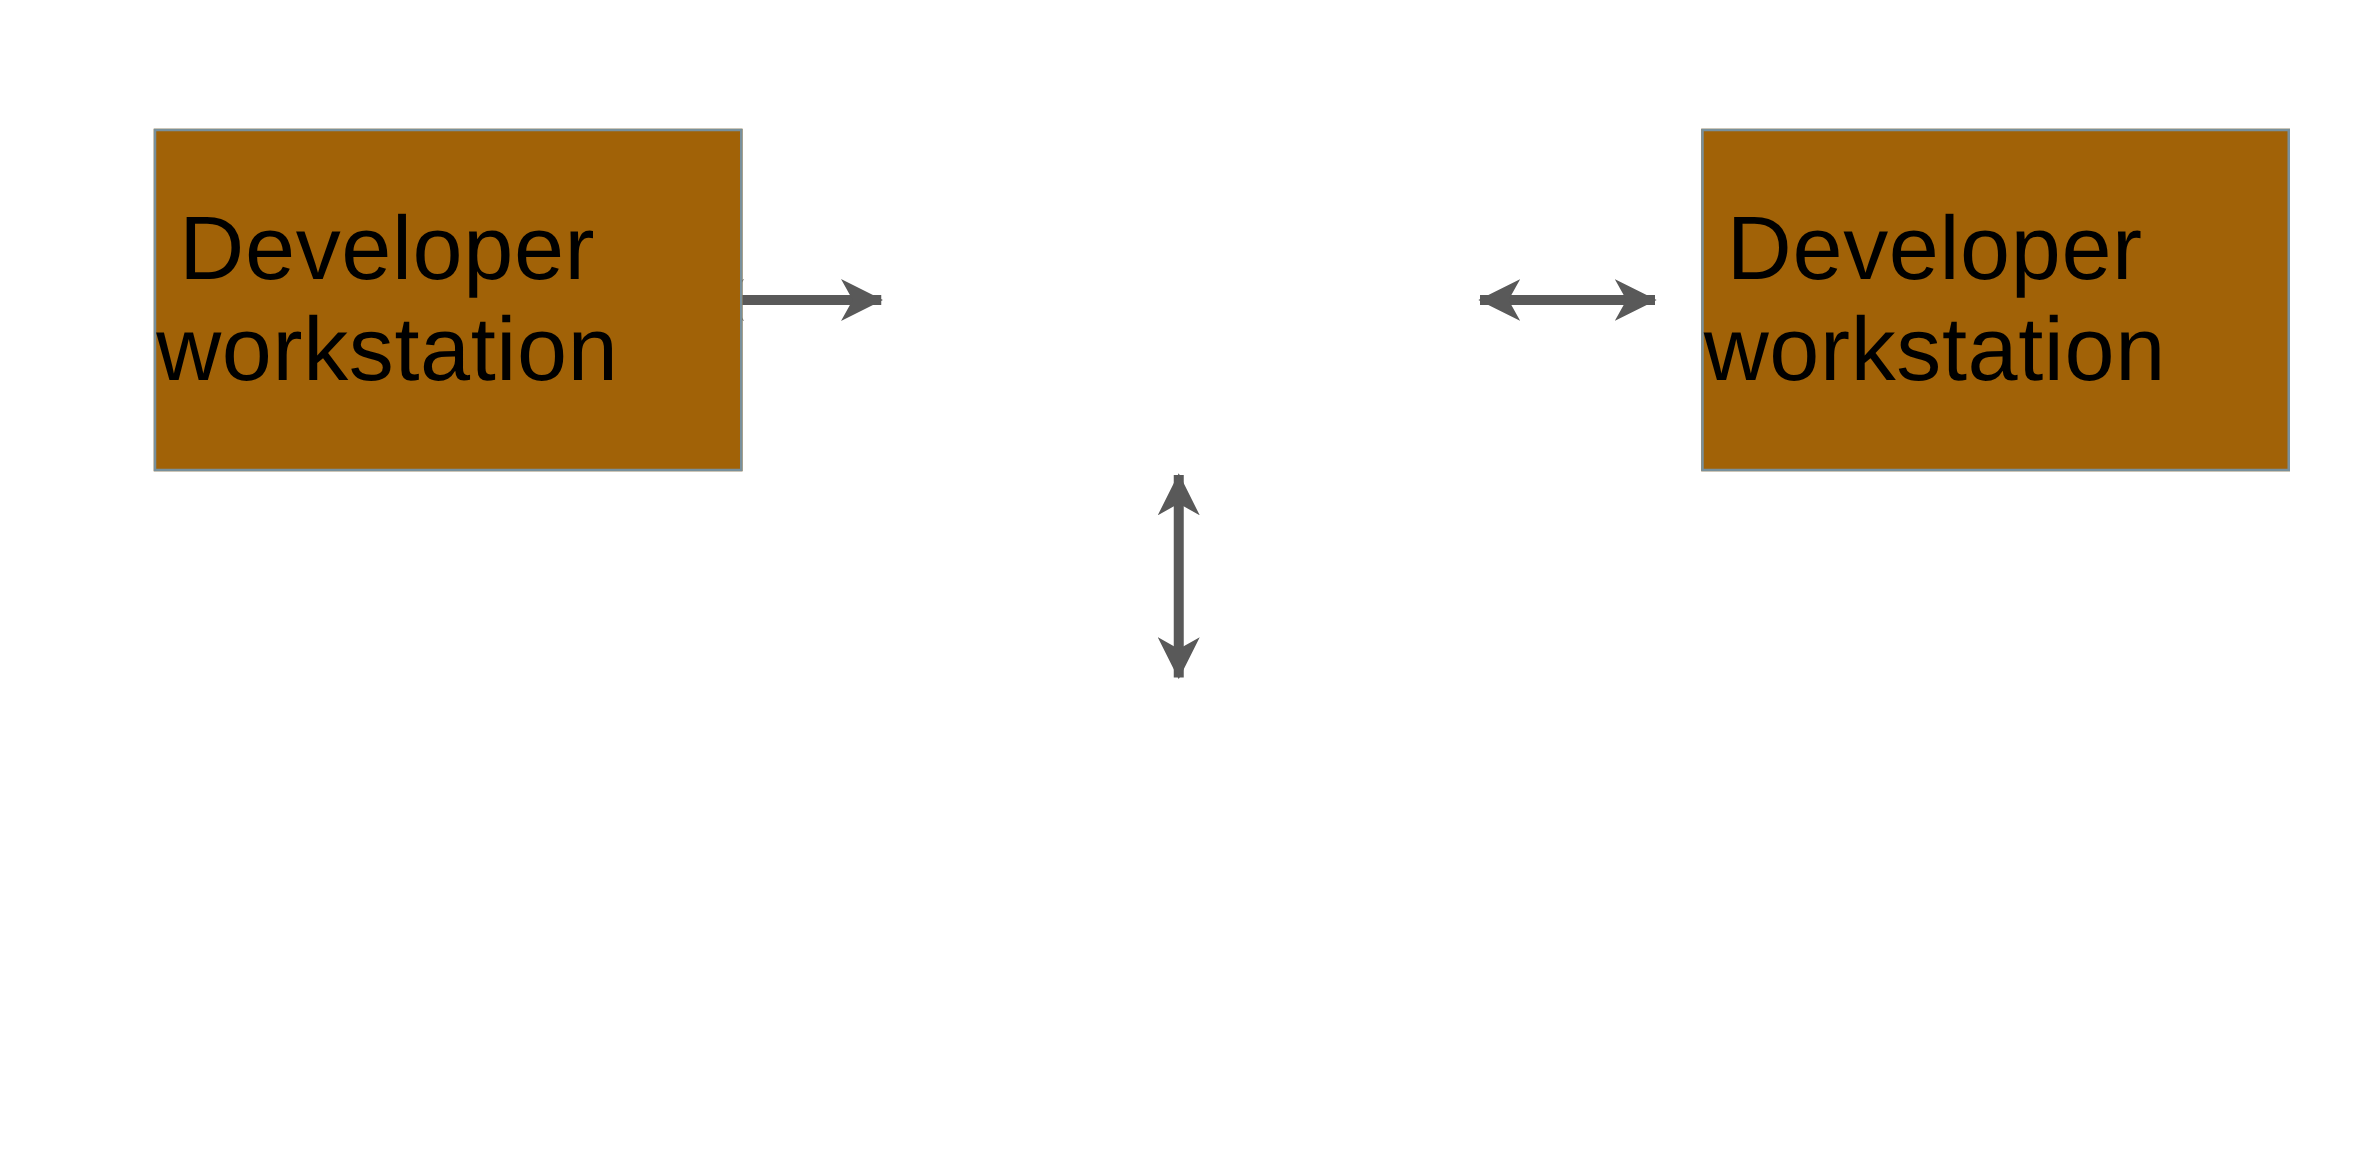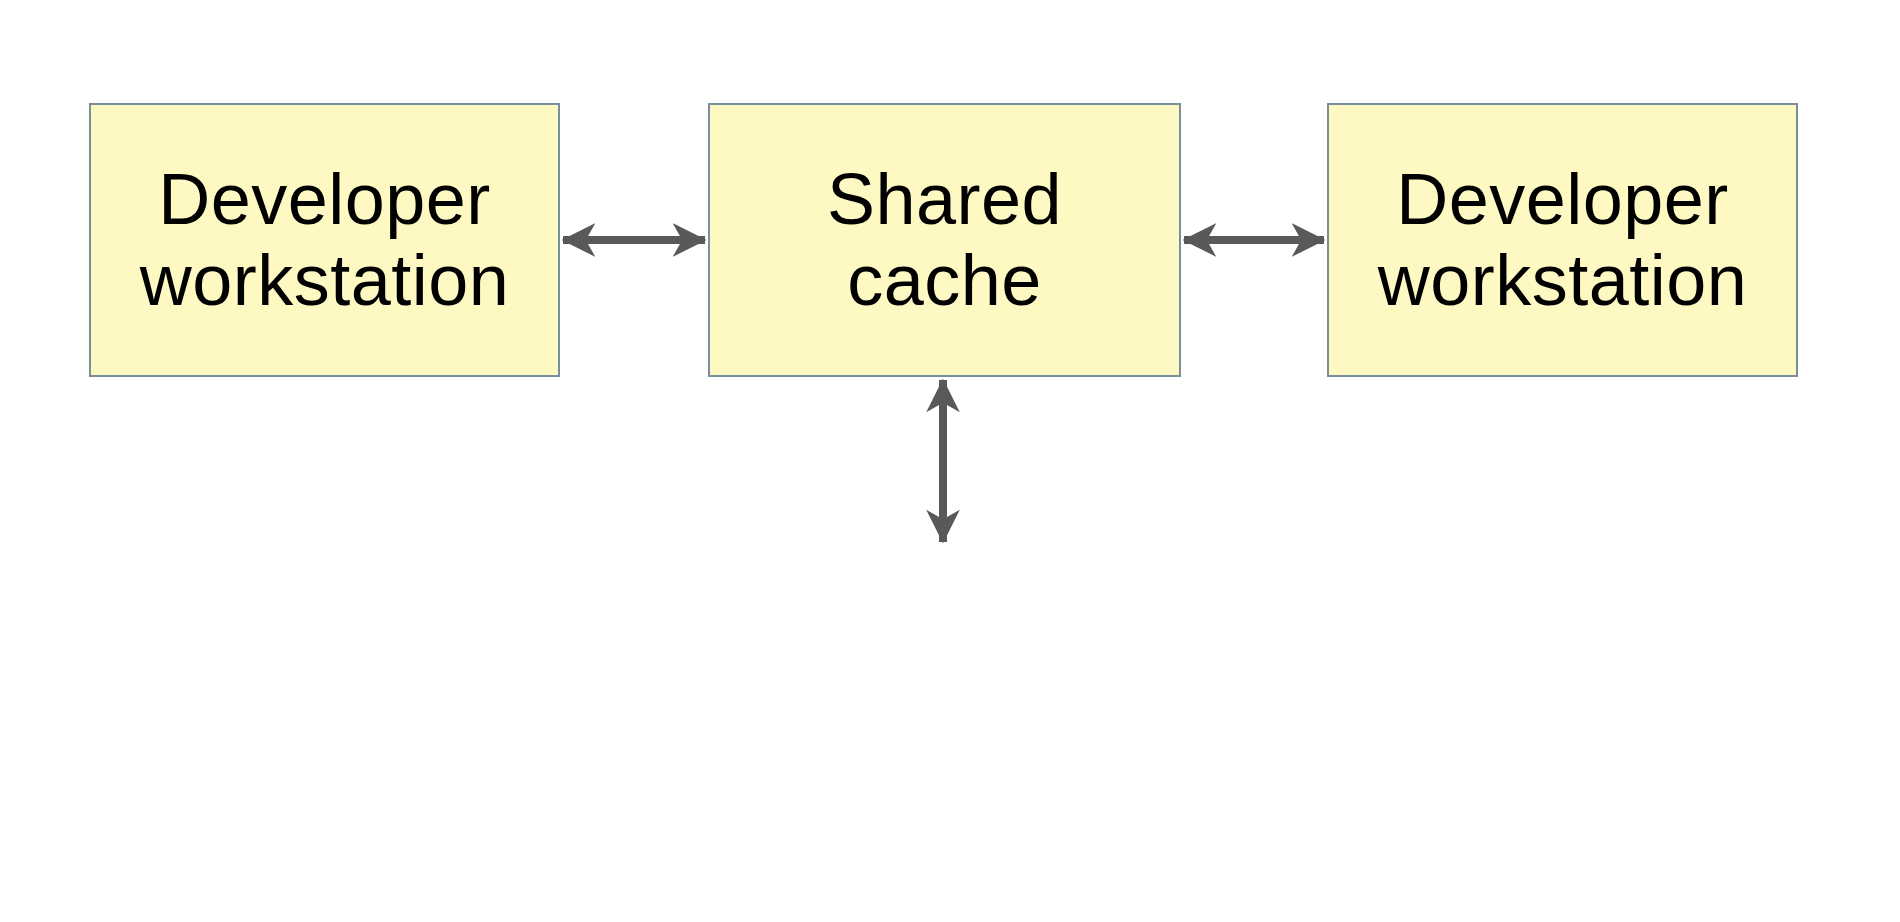--- a/index.html
+++ b/index.html
@@ -12,24 +12,25 @@
     width: 1900px;
     height: 922px;
     background: #ffffff;
     font-family: "Liberation Sans", sans-serif;
     overflow: hidden;
   }
   .node {
     position: absolute;
     display: flex;
     align-items: center;
-    justify-content: center;
-    background: #fef9c3;
+    justify-content: flex-start;
+    background: #a16207;
     border: 2px solid #78909c;
     box-sizing: border-box;
+    margin-left: 34px;
   }
   .node-label {
     font-size: 72px;
     line-height: 1.12;
     color: #000000;
     text-align: center;
     white-space: pre-line;
     letter-spacing: 0.5px;
   }
   #node-dev-left   { left: 89px;   top: 103px; width: 471px; height: 274px; }
@@ -68,24 +69,20 @@
     <g>
       <line x1="943" y1="380" x2="943" y2="542" stroke="#595959" stroke-width="8" marker-start="url(#dart)" marker-end="url(#dart)"></line>
     </g>
   </svg>
 
   <div class="node" id="node-dev-left">
     <div class="node-label">Developer
 workstation</div>
   </div>
 
-  <div class="node" id="node-shared">
-    <div class="node-label">Shared
-cache</div>
-  </div>
 
   <div class="node" id="node-dev-right">
     <div class="node-label">Developer
 workstation</div>
   </div>
 
 
 </div>
 
 </body></html>

